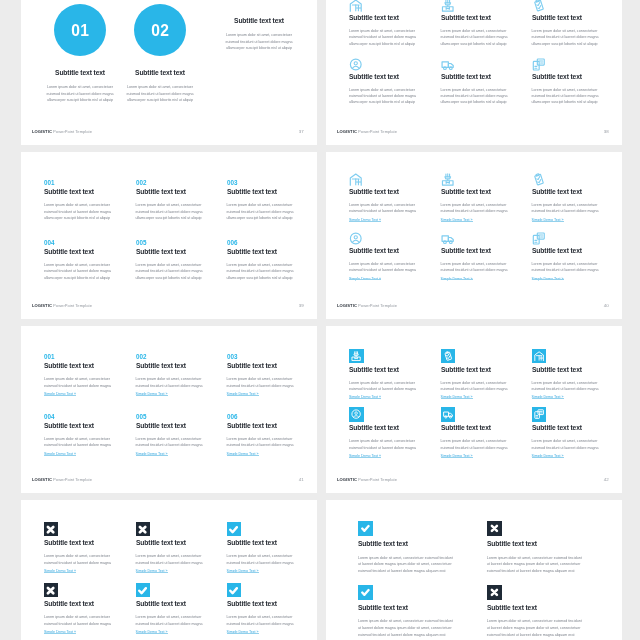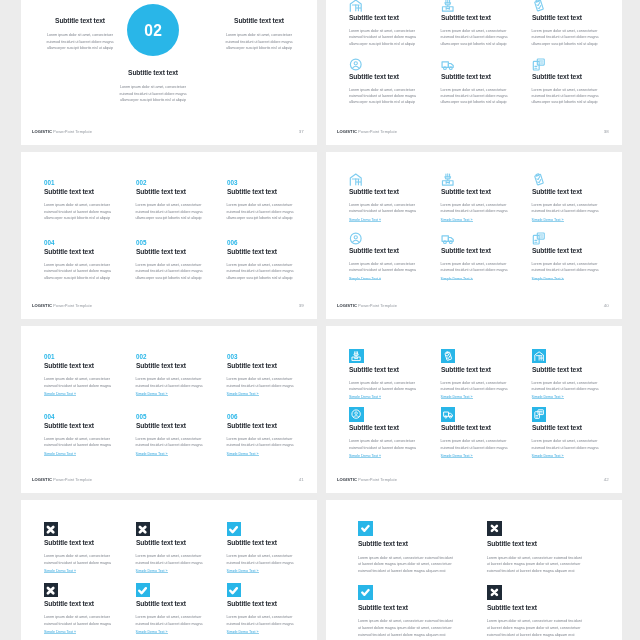--- a/index.html
+++ b/index.html
@@ -125,28 +125,29 @@
   </g>
   <g id="ic-check-icon">
     <path d="M4.5 16.5 L12.5 25 L27.5 7.5" fill="none" stroke="currentColor" stroke-width="8.4" stroke-linecap="round" stroke-linejoin="round"></path>
   </g>
  </defs>
 </svg>
 
 <div id="stage">
     <div class="slide s-r0 s-c0">
       <div class="circ-col" style="left: 15px;">
+        <div class="circ">01</div>
         <div class="h3 h3c">Subtitle text text</div>
         <div class="body bodyc">
           <div>Lorem ipsum dolor sit amet, consectetuer</div>
           <div>euismod tincidunt ut laoreet dolore magna</div>
           <div>ullamcorper suscipit lobortis nisl ut aliquip</div>
         </div>
       </div>
-      <div class="circ-col" style="left: 88px;">
+      <div class="circ-col" style="left: 95px;">
         <div class="circ">02</div>
         <div class="h3 h3c">Subtitle text text</div>
         <div class="body bodyc">
           <div>Lorem ipsum dolor sit amet, consectetuer</div>
           <div>euismod tincidunt ut laoreet dolore magna</div>
           <div>ullamcorper suscipit lobortis nisl ut aliquip</div>
         </div>
       </div>
       <div class="circ-col" style="left: 194px;">
         <div class="h3 h3c">Subtitle text text</div>

